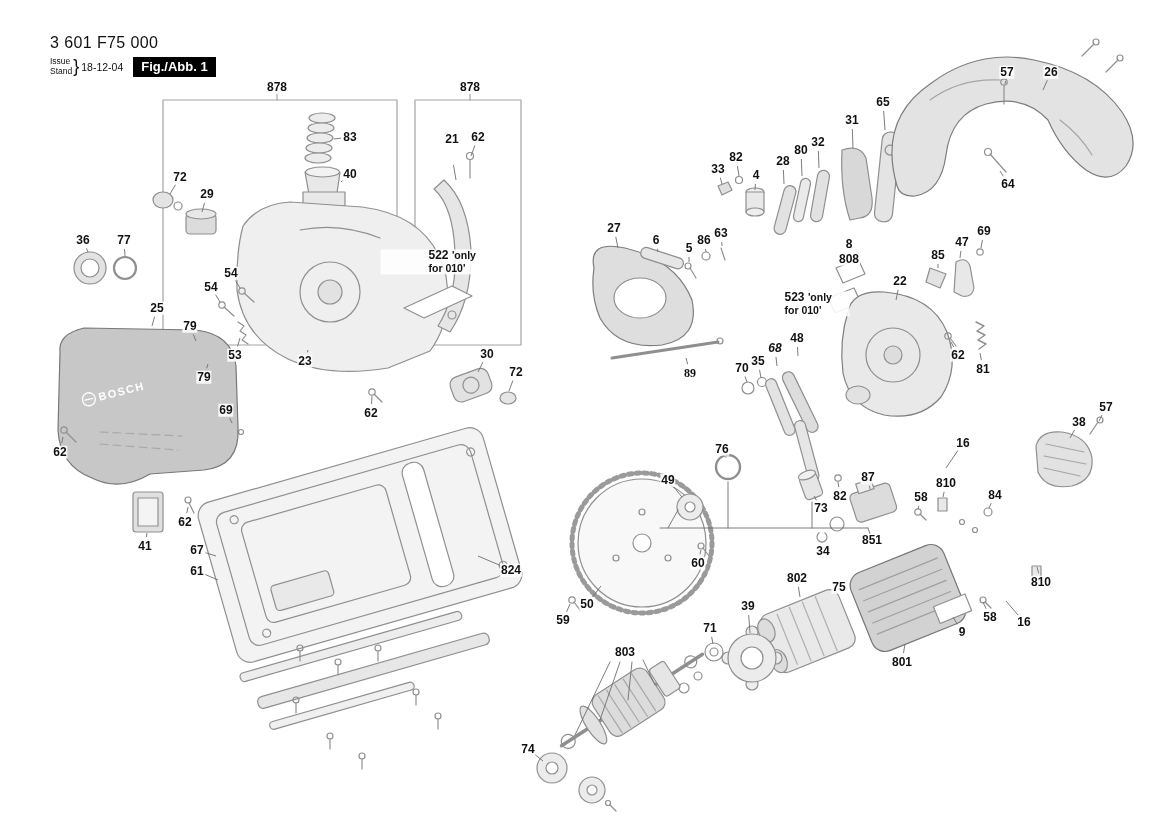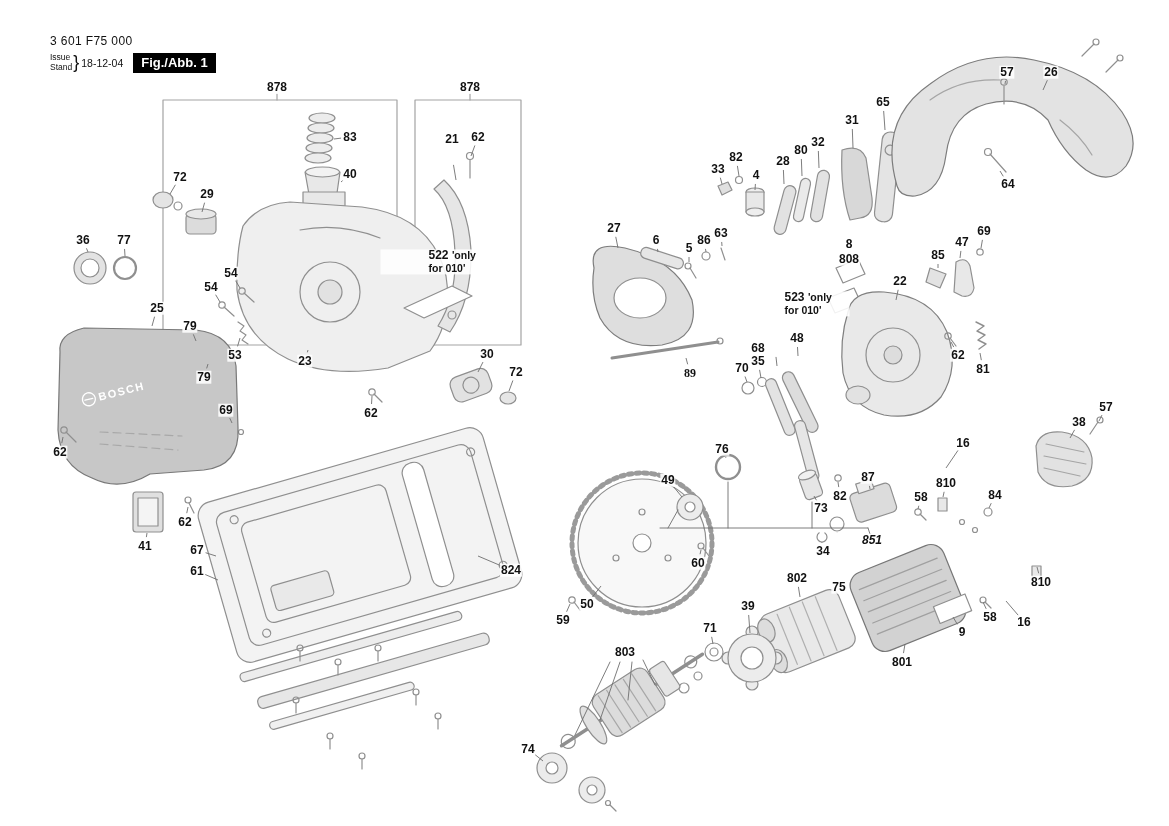--- a/index.html
+++ b/index.html
@@ -3,21 +3,21 @@
 <meta charset="utf-8">
 <style>
   html,body{margin:0;padding:0;background:#e9e9e9;}
   .page{
     position:relative;width:1169px;height:826px;background:#ffffff;
     overflow:hidden;font-family:"Liberation Sans",sans-serif;
     outline:1px solid #d6d6d6;margin:0 auto;
   }
   
   .header{position:absolute;left:50px;top:34px;color:#111;}
-  .doc-number{font-size:12px;letter-spacing:.4px;}
+  .doc-number{font-size:16px;letter-spacing:.4px;}
   .issue-row{display:flex;align-items:center;margin-top:4px;}
   .issue-col{font-size:8.5px;line-height:1.15;}
   .brace{font-size:18px;font-weight:400;margin:0 2px 0 1px;}
   .issue-date{font-size:10.5px;margin-right:10px;}
   .fig-badge{background:#000;color:#fff;font-weight:bold;font-size:13px;padding:2px 8px 3px 8px;display:inline-block;}
   
   .diagram-svg{position:absolute;left:0;top:0;}
   .labels-layer{position:absolute;left:0;top:0;width:1169px;height:826px;pointer-events:none;}
   .part-label{
     position:absolute;transform:translate(-50%,-50%);
@@ -528,34 +528,34 @@
       <div class="part-label with-note" style="left: 793px; top: 304px;"><span class="num">523</span> <span class="note">'only for 010'</span></div>
       <div class="part-label" style="left: 900px; top: 281px;"><span class="num">22</span></div>
       <div class="part-label" style="left: 938px; top: 255px;"><span class="num">85</span></div>
       <div class="part-label" style="left: 962px; top: 242px;"><span class="num">47</span></div>
       <div class="part-label" style="left: 984px; top: 231px;"><span class="num">69</span></div>
       <div class="part-label" style="left: 958px; top: 355px;"><span class="num">62</span></div>
       <div class="part-label" style="left: 983px; top: 369px;"><span class="num">81</span></div>
       <div class="part-label" style="left: 690px; top: 373px; font-family: Liberation Serif, serif;"><span class="num">89</span></div>
       <div class="part-label" style="left: 742px; top: 368px;"><span class="num">70</span></div>
       <div class="part-label" style="left: 758px; top: 361px;"><span class="num">35</span></div>
-      <div class="part-label" style="left: 758px; top: 348px;"><span class="num">68</span></div>
+      <div class="part-label" style="left: 775px; top: 348px; font-style: italic;"><span class="num">68</span></div>
       <div class="part-label" style="left: 797px; top: 338px;"><span class="num">48</span></div>
       <div class="part-label" style="left: 722px; top: 449px;"><span class="num">76</span></div>
       <div class="part-label" style="left: 821px; top: 508px;"><span class="num">73</span></div>
       <div class="part-label" style="left: 840px; top: 496px;"><span class="num">82</span></div>
       <div class="part-label" style="left: 963px; top: 443px;"><span class="num">16</span></div>
       <div class="part-label" style="left: 946px; top: 483px;"><span class="num">810</span></div>
       <div class="part-label" style="left: 995px; top: 495px;"><span class="num">84</span></div>
       <div class="part-label" style="left: 1079px; top: 422px;"><span class="num">38</span></div>
       <div class="part-label" style="left: 1106px; top: 407px;"><span class="num">57</span></div>
       <div class="part-label" style="left: 868px; top: 477px;"><span class="num">87</span></div>
       <div class="part-label" style="left: 921px; top: 497px;"><span class="num">58</span></div>
       <div class="part-label" style="left: 668px; top: 480px;"><span class="num">49</span></div>
-      <div class="part-label" style="left: 872px; top: 540px; font-style: italic;"><span class="num">851</span></div>
+      <div class="part-label" style="left: 872px; top: 540px;"><span class="num">851</span></div>
       <div class="part-label" style="left: 698px; top: 563px;"><span class="num">60</span></div>
       <div class="part-label" style="left: 823px; top: 551px;"><span class="num">34</span></div>
       <div class="part-label" style="left: 839px; top: 559px; margin-top: 28px;"><span class="num">75</span></div>
       <div class="part-label" style="left: 587px; top: 604px;"><span class="num">50</span></div>
       <div class="part-label" style="left: 563px; top: 620px;"><span class="num">59</span></div>
       <div class="part-label" style="left: 748px; top: 606px;"><span class="num">39</span></div>
       <div class="part-label" style="left: 797px; top: 578px;"><span class="num">802</span></div>
       <div class="part-label" style="left: 902px; top: 662px;"><span class="num">801</span></div>
       <div class="part-label" style="left: 962px; top: 632px;"><span class="num">9</span></div>
       <div class="part-label" style="left: 990px; top: 617px;"><span class="num">58</span></div>

